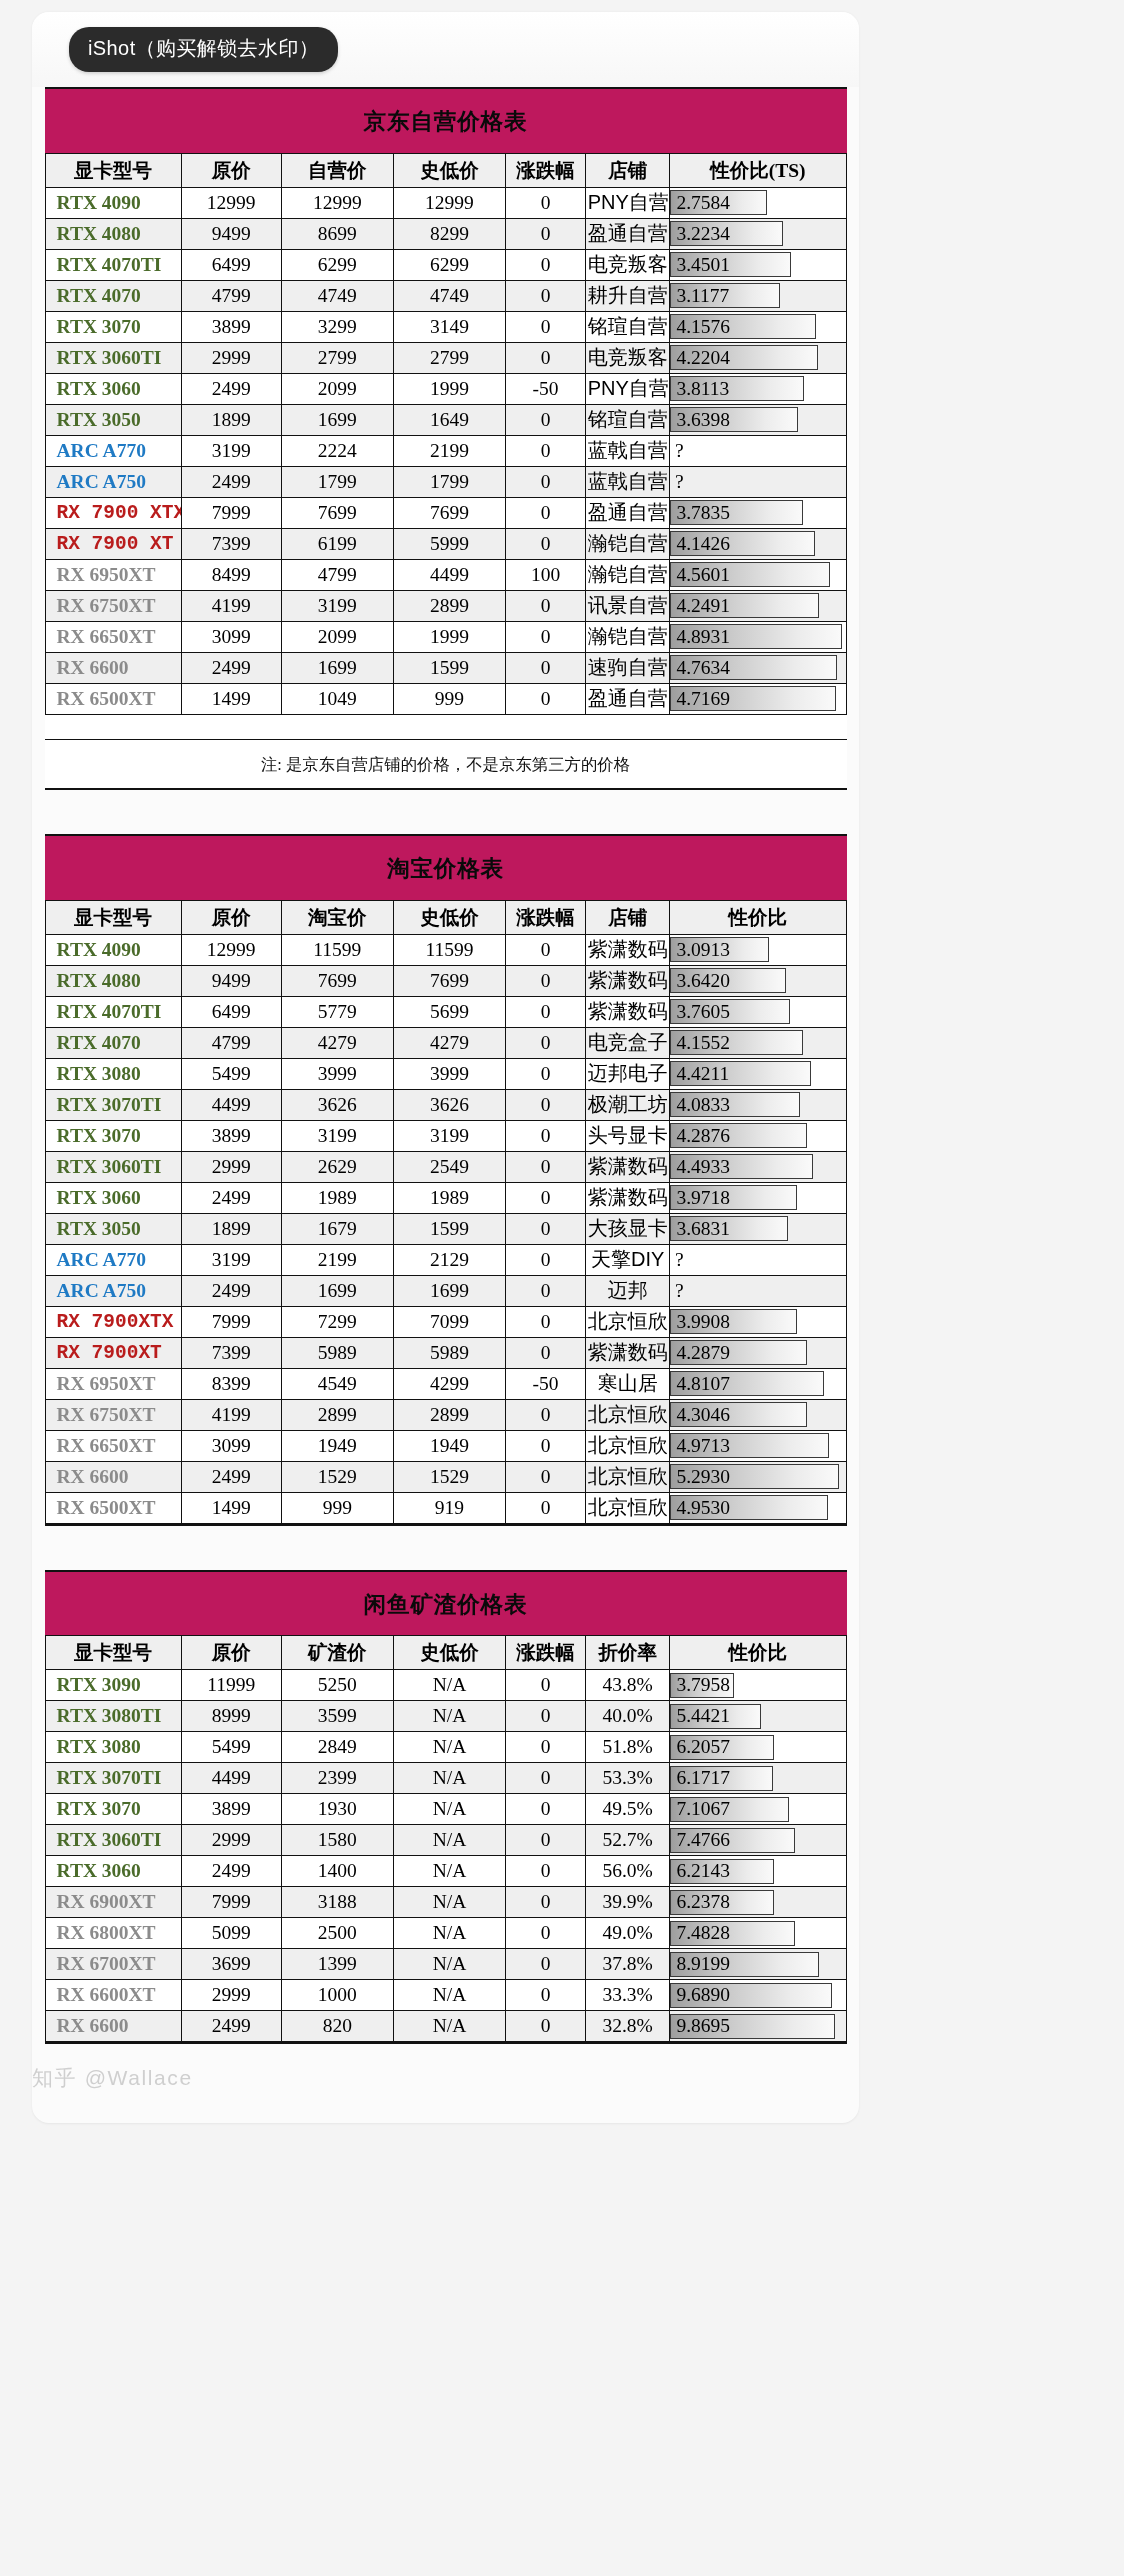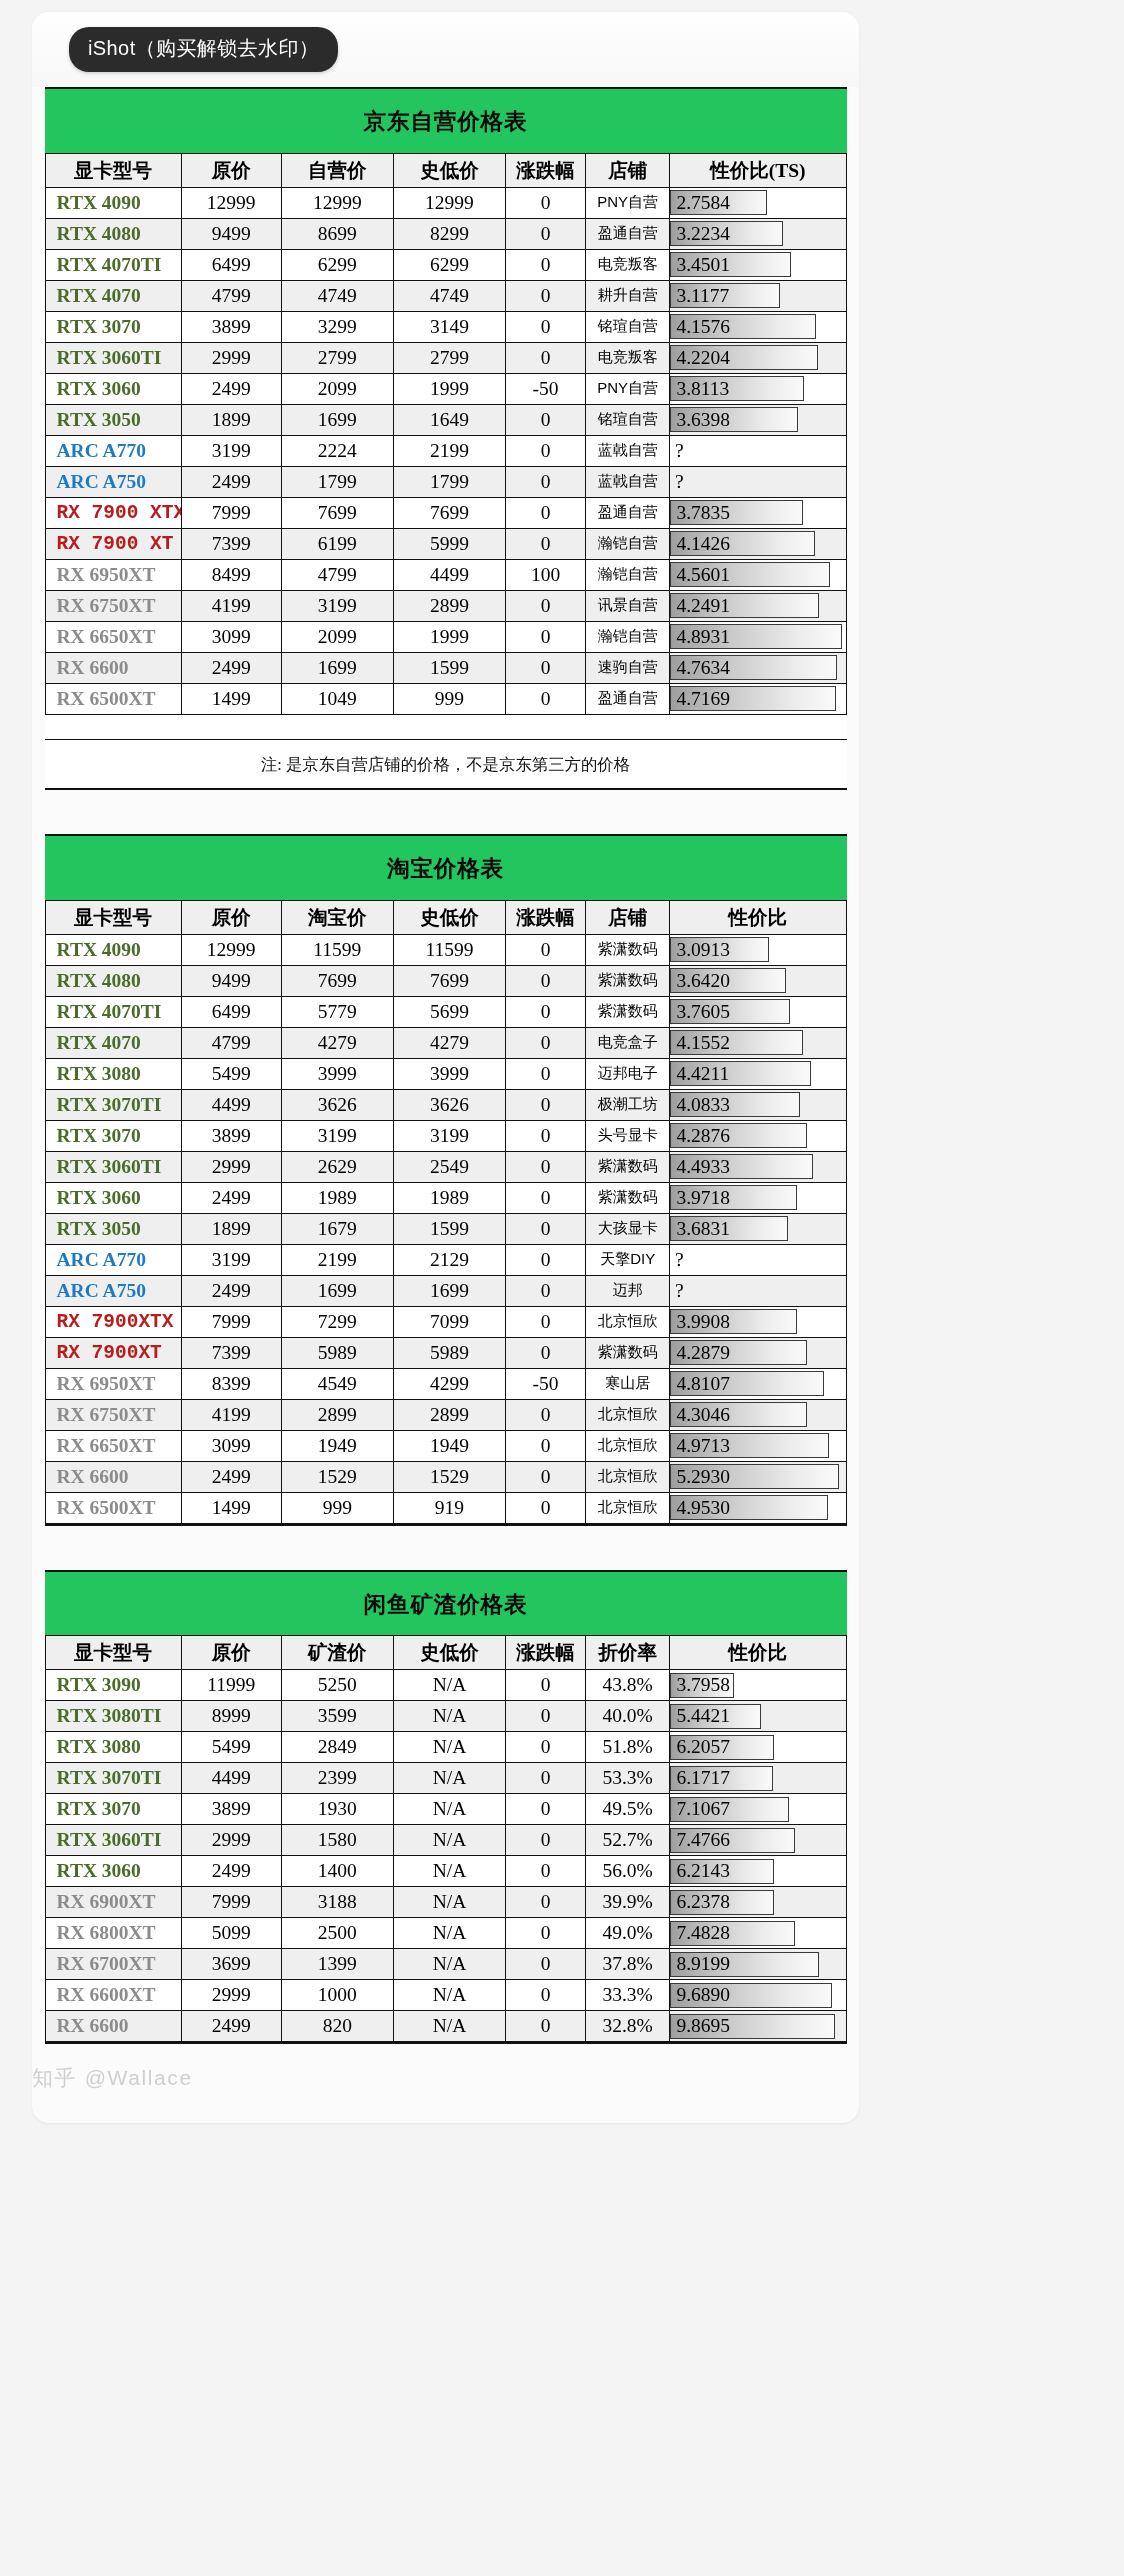--- a/index.html
+++ b/index.html
@@ -53,21 +53,21 @@
     border-bottom:2.3px solid #111;
     background:#fff;
   }
   .tblwrap.gap { margin-top:44px; }
   .tbl-title {
     text-align:center;
     font-size:22.6px;
     font-weight:bold;
     color:#0a0a0a;
     padding:17px 0 15.6px 0;
-    background:#22c55e;
+    background:#be185d;
     letter-spacing:0.8px;
     position:relative;
     z-index:2;
   }
   table {
     border-collapse:collapse;
     width:100%;
     table-layout:fixed;
     position:relative;
     z-index:2;
@@ -86,21 +86,21 @@
     font-weight:bold;
     border-top:1.6px solid #111;
     border-bottom:1.6px solid #111;
     font-size:19.5px;
     height:34px;
   }
   tbody tr:nth-child(even) td { background:#efefef; }
   tbody tr:nth-child(odd) td { background:#ffffff; }
   td.model { font-weight:bold; text-align:left; padding-left:11px; font-size:19.5px; }
   td.num { font-size:19.5px; }
-  td.shop { font-size:15px; font-family:"Liberation Sans","DejaVu Sans",sans-serif; }
+  td.shop { font-size:20px; font-family:"Liberation Sans","DejaVu Sans",sans-serif; }
   .c-nv { color:#4a6b2a; }
   .c-arc { color:#1f7ac4;margin-left:48px; }
   .c-amd { color:#8b8b8b; }
   .c-amd-d { color:#b91c1c;font-family:Liberation Mono, monospace; }
 
   
   td.ratio {
     padding:0;
     position:relative;
     background:#fff;

